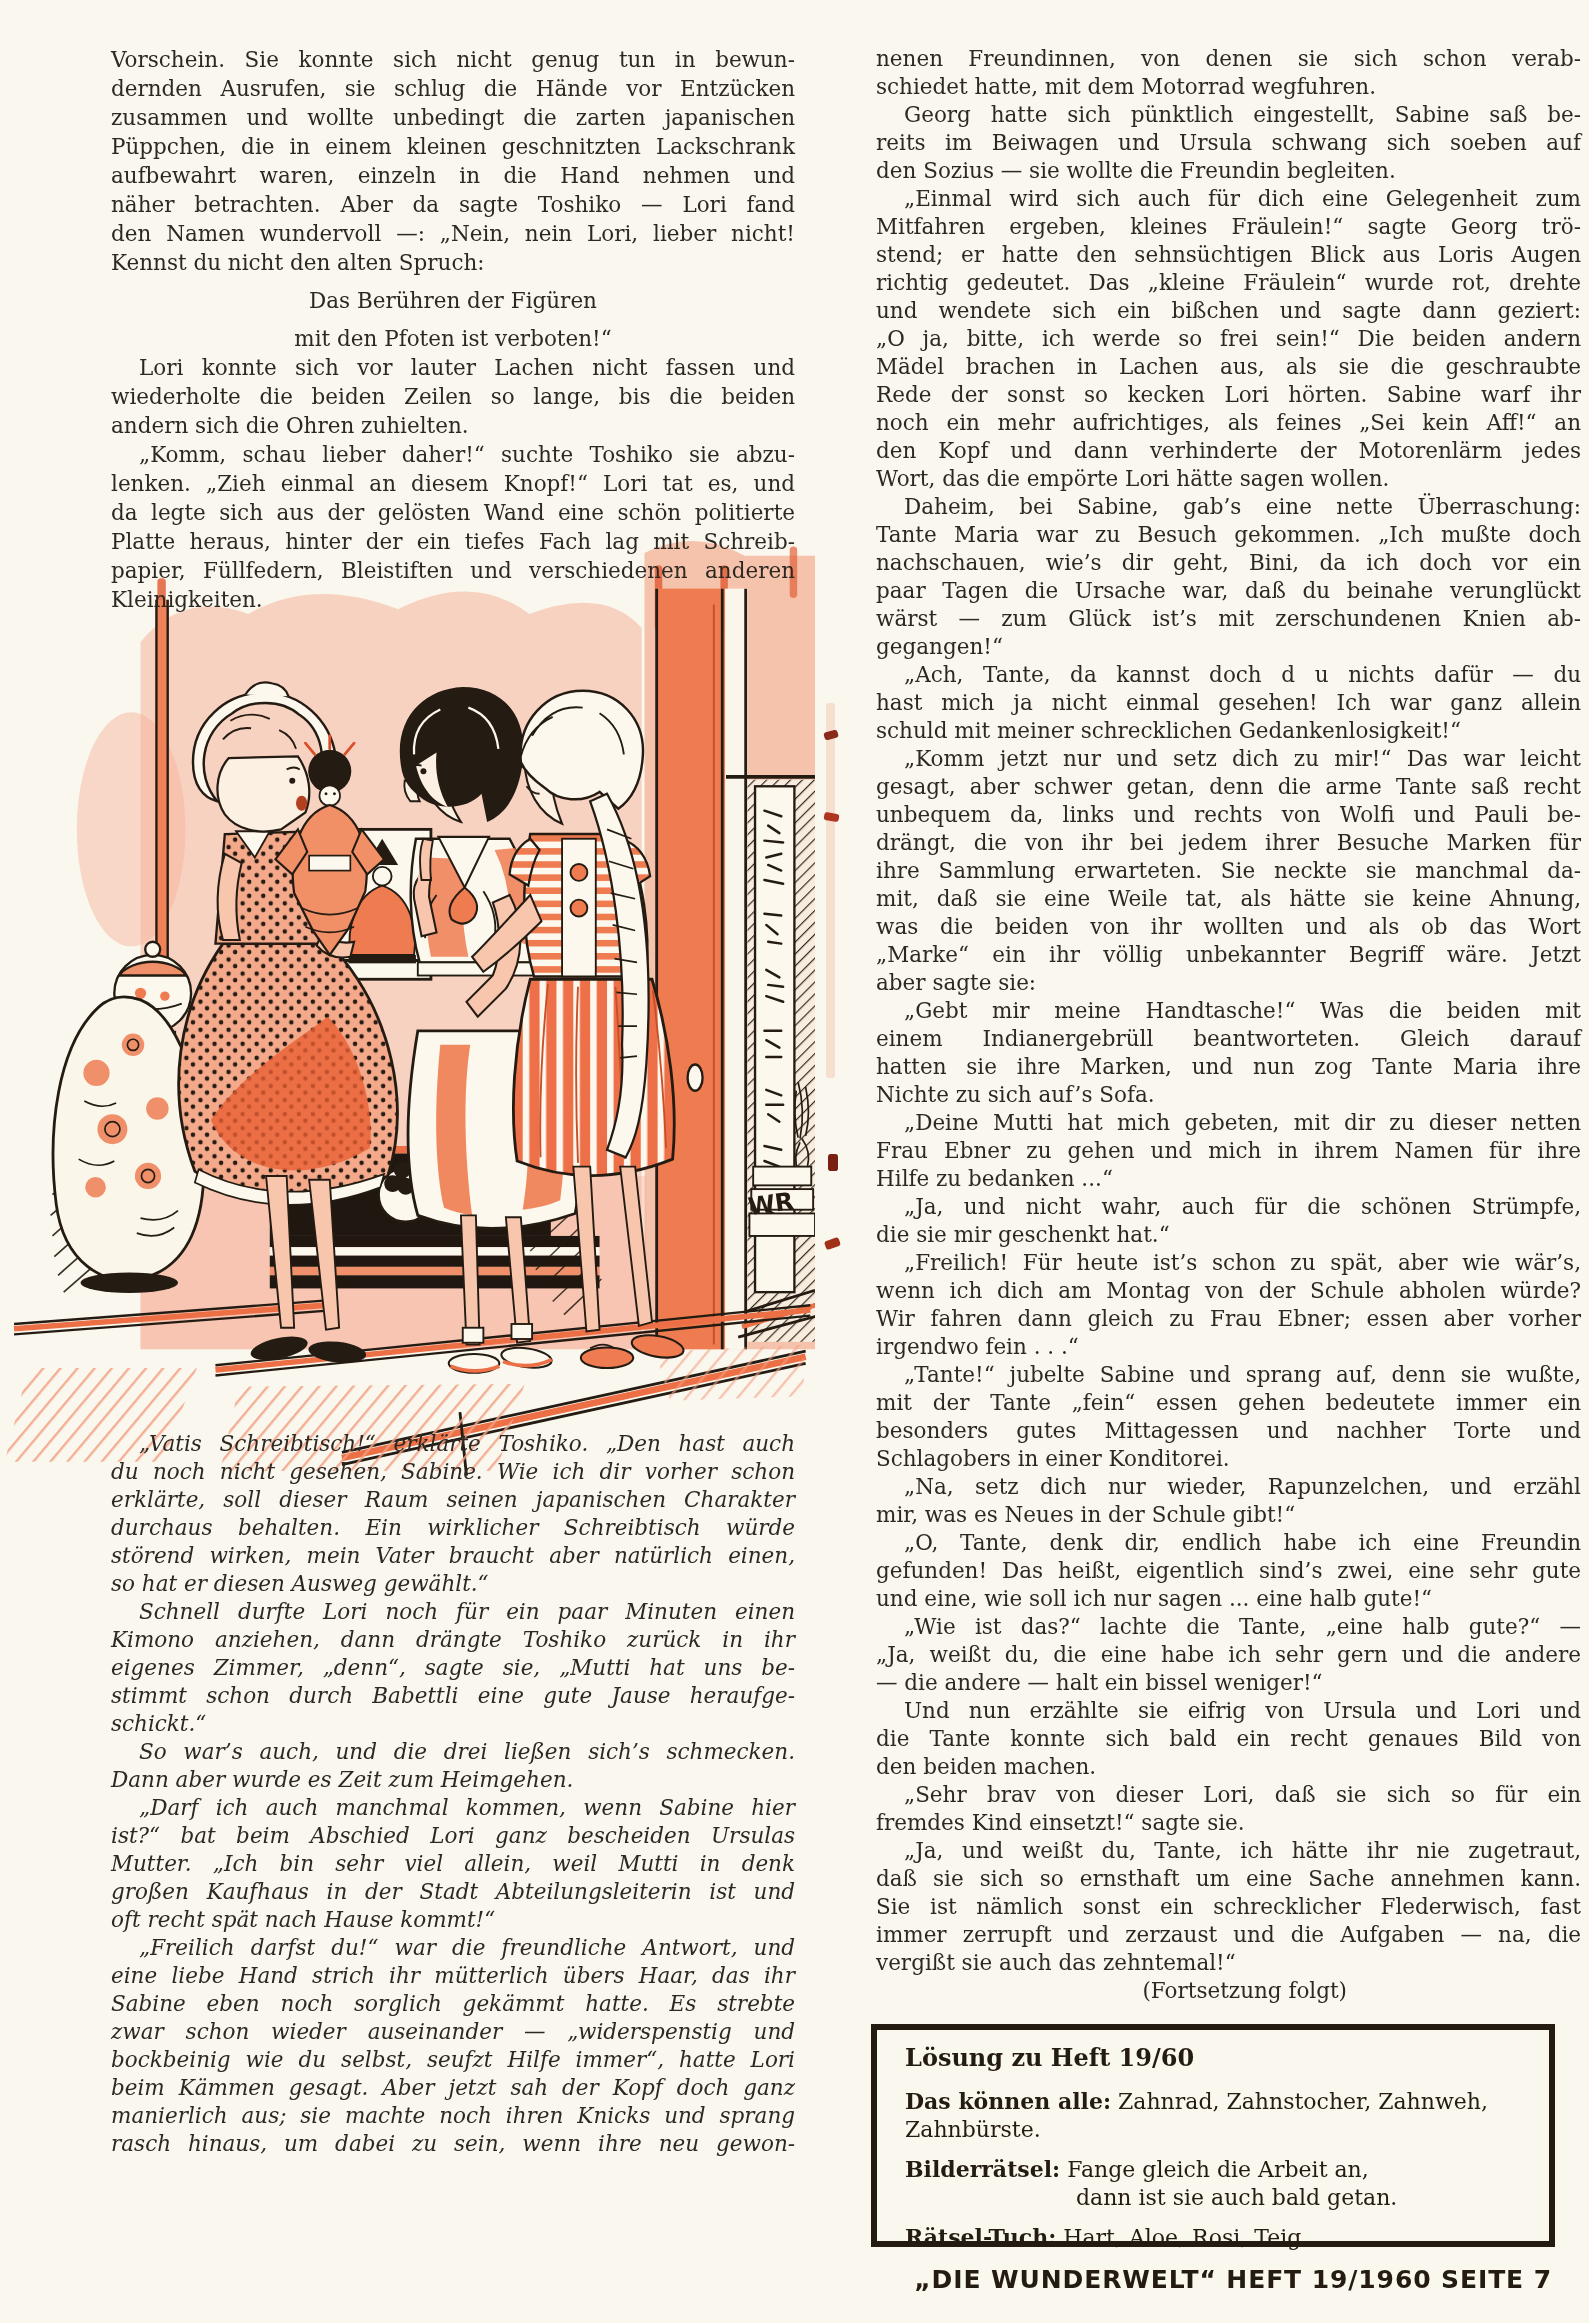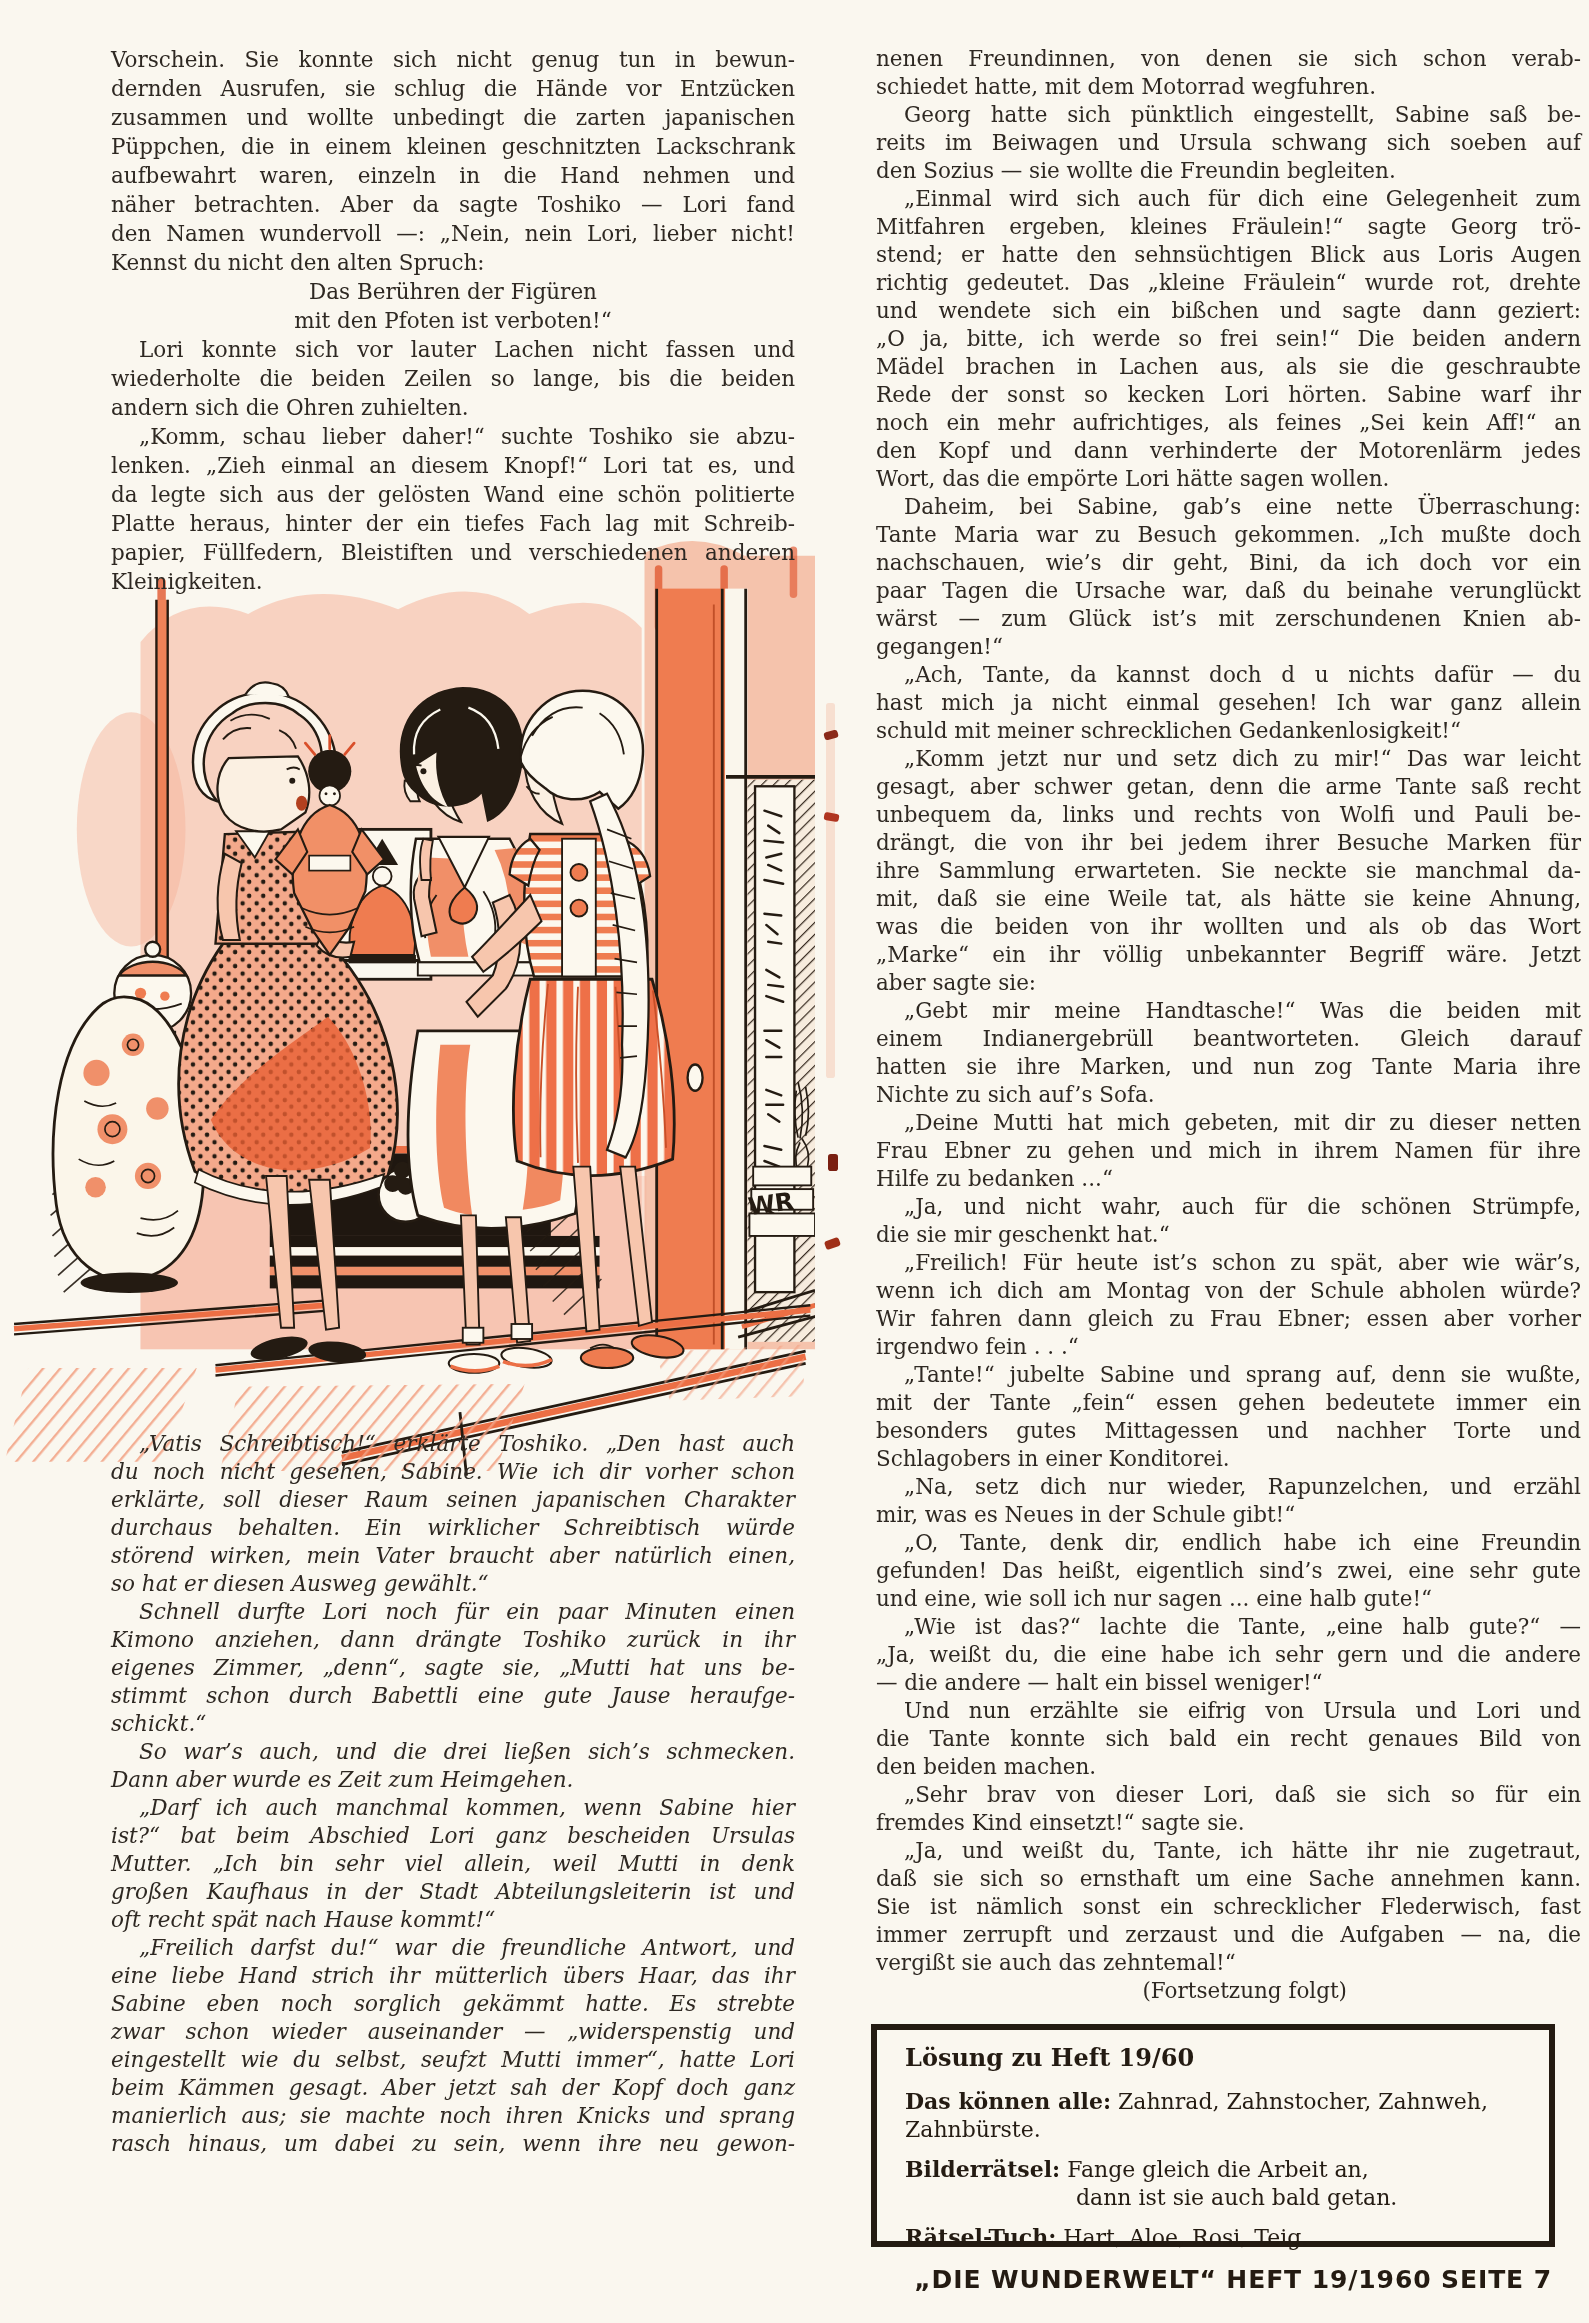--- a/index.html
+++ b/index.html
@@ -7,21 +7,21 @@
     width:1589px;height:2324px;position:relative;overflow:hidden;
     background:#faf7ef;color:#2e2822;
     font-family:"DejaVu Serif","Liberation Serif",serif;
   }
   .col{position:absolute;}
   .line{font-size:21.5px;height:28px;line-height:28px;white-space:normal;}
   .c1 .line{height:29px;line-height:29px;}
   .line.j,.line.i{text-align:justify;text-align-last:justify;}
   .line.i{text-indent:28px;}
   .line.e{text-align:left;}
-  .line.c{text-align:left;text-align-last:center;}
+  .line.c{text-align:left;text-align-last:center;margin-top:9px;}
   .line.r{text-align:left;text-align-last:right;padding-right:234px;box-sizing:border-box;}
   #illustration{position:absolute;left:0;top:520px;width:815px;height:956px;}
   #solution-box{
     position:absolute;left:871px;top:2024px;width:684px;height:223px;
     border:6.6px solid #241b12;box-sizing:border-box;background:#faf7ef;
     padding:13px 28px 0 28px;
   }
   #solution-box .sol-title{
     font-weight:bold;font-size:24px;margin-bottom:15px;color:#241b12;
   }
@@ -347,21 +347,21 @@
     <div class="line e">Dann aber wurde es Zeit zum Heimgehen.</div>
     <div class="line i">„Darf ich auch manchmal kommen, wenn Sabine hier</div>
     <div class="line j">ist?“ bat beim Abschied Lori ganz bescheiden Ursulas</div>
     <div class="line j">Mutter. „Ich bin sehr viel allein, weil Mutti in denk</div>
     <div class="line j">großen Kaufhaus in der Stadt Abteilungsleiterin ist und</div>
     <div class="line e">oft recht spät nach Hause kommt!“</div>
     <div class="line i">„Freilich darfst du!“ war die freundliche Antwort, und</div>
     <div class="line j">eine liebe Hand strich ihr mütterlich übers Haar, das ihr</div>
     <div class="line j">Sabine eben noch sorglich gekämmt hatte. Es strebte</div>
     <div class="line j">zwar schon wieder auseinander — „widerspenstig und</div>
-    <div class="line j">eingestellt wie du selbst, seufzt Mutti immer“, hatte Lori</div>
+    <div class="line j">bockbeinig wie du selbst, seufzt Hilfe immer“, hatte Lori</div>
     <div class="line j">beim Kämmen gesagt. Aber jetzt sah der Kopf doch ganz</div>
     <div class="line j">manierlich aus; sie machte noch ihren Knicks und sprang</div>
     <div class="line j">rasch hinaus, um dabei zu sein, wenn ihre neu gewon-</div>
   </div>
 <div class="col" id="right-col" style="left:836px;top:45px;width:705px;margin-left:40px;">
     <div class="line j">nenen Freundinnen, von denen sie sich schon verab-</div>
     <div class="line e">schiedet hatte, mit dem Motorrad wegfuhren.</div>
     <div class="line i">Georg hatte sich pünktlich eingestellt, Sabine saß be-</div>
     <div class="line j">reits im Beiwagen und Ursula schwang sich soeben auf</div>
     <div class="line e">den Sozius — sie wollte die Freundin begleiten.</div>

